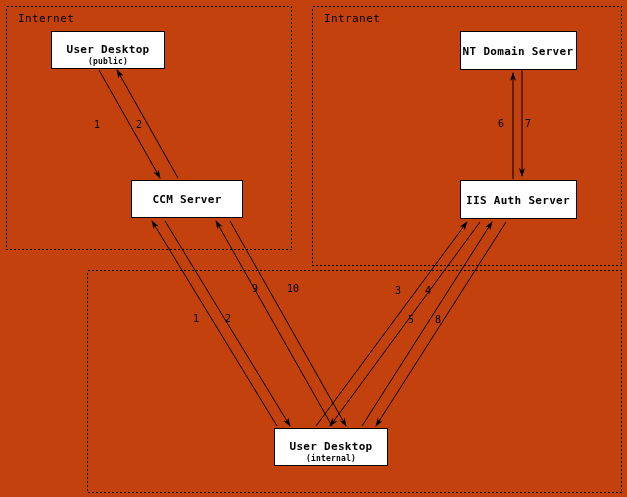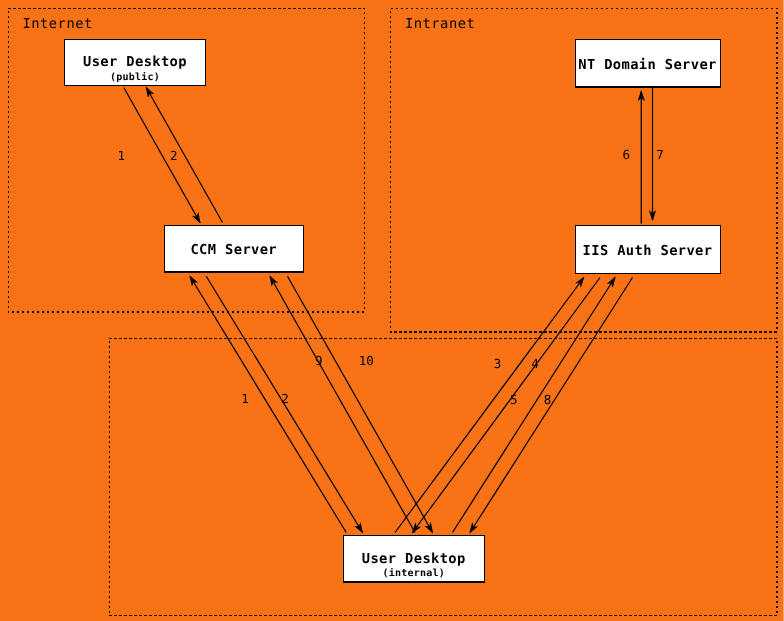--- a/index.html
+++ b/index.html
@@ -5,21 +5,21 @@
 <style>
   html, body {
     margin: 0;
     padding: 0;
     background: #ffffff;
   }
   #diagram-root {
     position: relative;
     width: 627px;
     height: 497px;
-    background: #f97316;
+    background: #c2410c;
     overflow: hidden;
     font-family: "DejaVu Sans Mono", "Liberation Mono", monospace;
   }
   #diagram-svg {
     position: absolute;
     left: 0;
     top: 0;
     width: 627px;
     height: 497px;
   }

